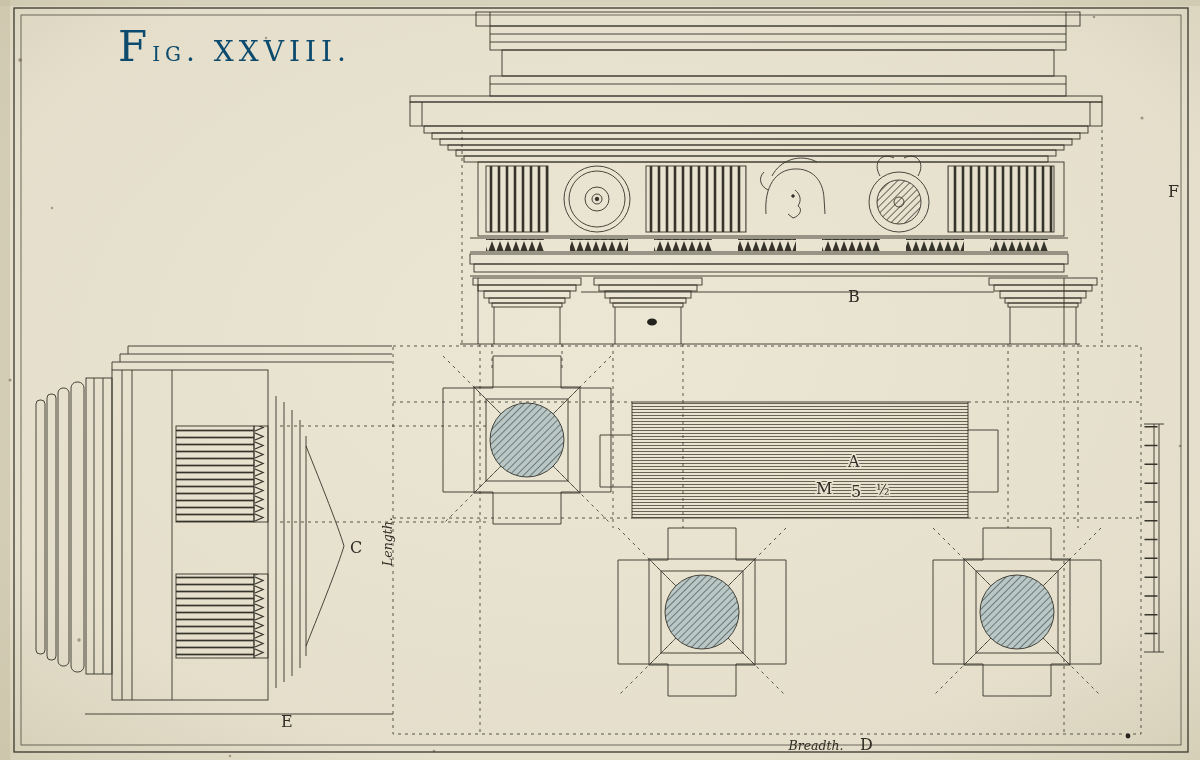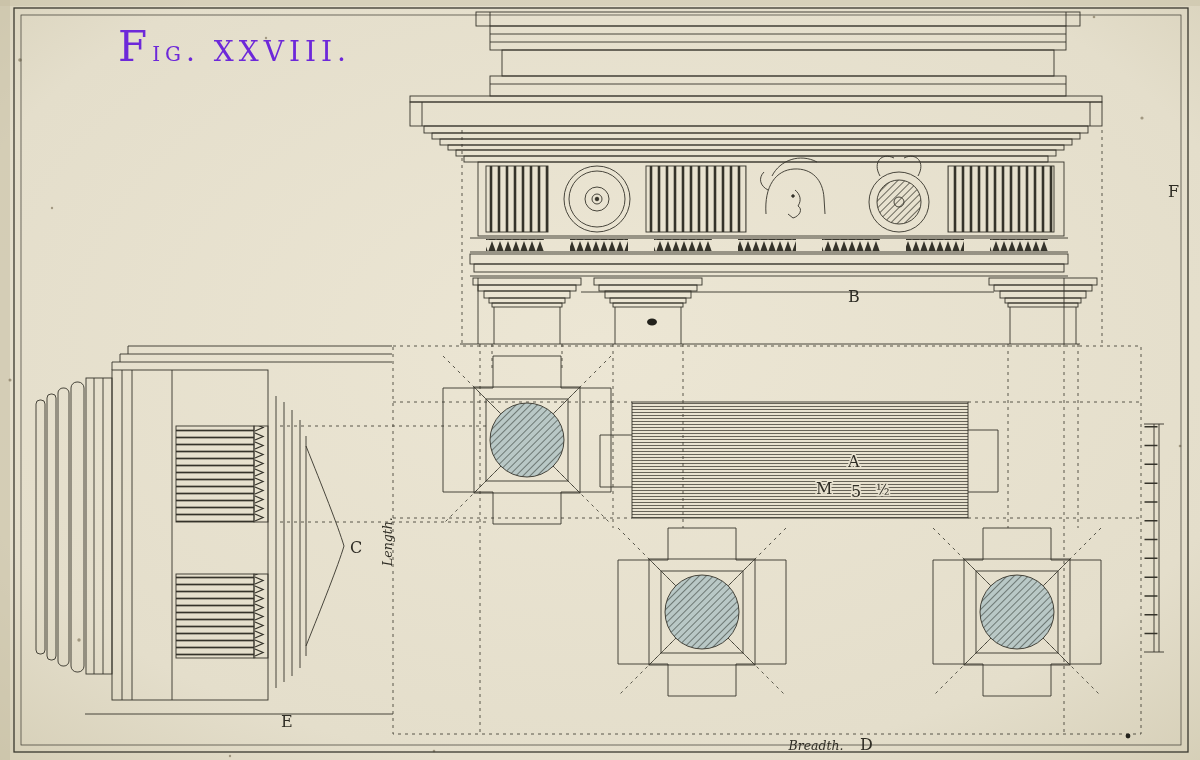--- a/index.html
+++ b/index.html
@@ -3,21 +3,21 @@
 <meta charset="utf-8">
 <style>
   html,body{margin:0;padding:0;background:#cfc8b0;}
   #plate{position:relative;width:1200px;height:760px;overflow:hidden;
          font-family:"DejaVu Serif", serif;}
   #plate svg{position:absolute;left:0;top:0;}
   .fig-title{
     position:absolute;left:118px;top:22px;
     font-family:"DejaVu Serif", serif;
     font-variant:small-caps;
-    font-size:28px;letter-spacing:5px;color:#6d28d9;z-index:2;
+    font-size:28px;letter-spacing:5px;color:#0c4a6e;z-index:2;
   }
   .fig-title::first-letter{font-size:42px;}
 </style>
 </head>
 <body>
 
 <div id="plate">
 
   <div class="fig-title">Fig. XXVIII.</div>
 

